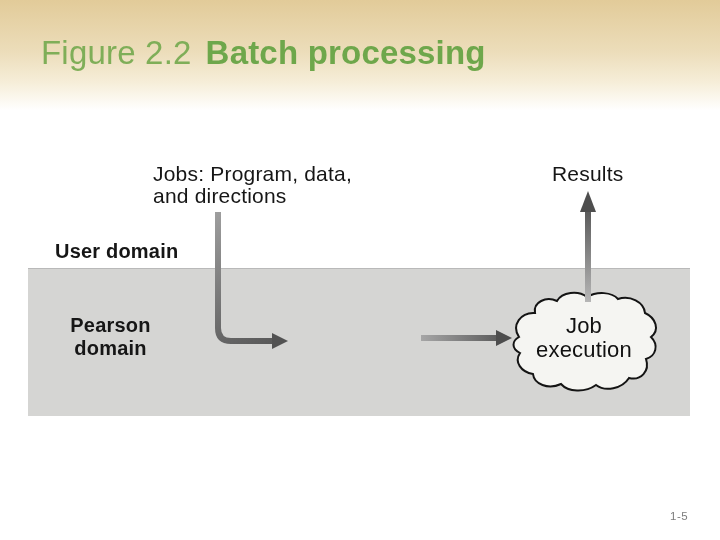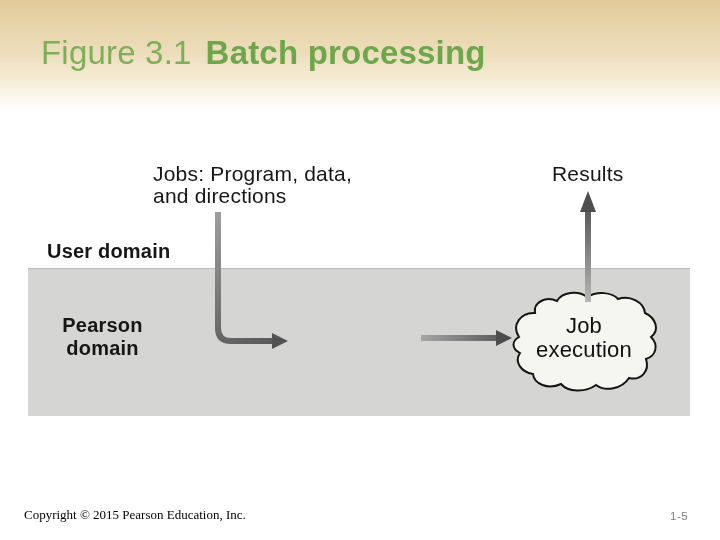--- a/index.html
+++ b/index.html
@@ -20,21 +20,21 @@
   .title .main{font-weight:700;color:#6ea74b;margin-left:14px;}
   .figure{position:absolute;left:0;top:150px;width:720px;height:270px;}
   .domain-band{
     position:absolute;left:28px;top:118px;width:662px;height:147px;
     background:#d5d5d3;border-top:1px solid #b9b9b9;
   }
   .fig-label{
     position:absolute;color:#161616;font-size:21px;line-height:22px;
     letter-spacing:0.2px;white-space:pre-line;
   }
-  .fig-label.bold{font-weight:700;font-size:20px;}
+  .fig-label.bold{font-weight:700;font-size:20px;margin-left:8px;}
   .jobs-label{left:153px;top:13px;}
   .results-label{left:552px;top:13px;}
   .user-domain-label{left:47px;top:90px;}
   .machine-domain-label{left:40px;top:164px;width:125px;text-align:center;line-height:23px;}
   .job-queue-box{
     position:absolute;left:289px;top:167px;width:130px;height:51px;
     background:#f3f3f0;border:2px solid #141414;box-sizing:border-box;
     display:flex;align-items:center;justify-content:center;
     font-size:21px;color:#111;letter-spacing:0.3px;
   }
@@ -53,21 +53,21 @@
   }
 </style>
 </head>
 <body>
 
 <div class="slide">
 
   <div class="header-gradient"></div>
 
   <div class="title">
-    <span class="prefix">Figure 3.1</span><span class="main">Batch processing</span>
+    <span class="prefix">Figure 2.2</span><span class="main">Batch processing</span>
   </div>
 
   <div class="figure">
 
     <div class="domain-band"></div>
 
     <svg class="diagram-svg" viewBox="0 0 720 270" xmlns="http://www.w3.org/2000/svg">
       <defs>
         <linearGradient id="gJ" gradientUnits="userSpaceOnUse" x1="218" y1="62" x2="282" y2="191">
           <stop offset="0" stop-color="#9e9e9e"></stop>
@@ -113,16 +113,15 @@
 and directions</div>
     <div class="fig-label bold user-domain-label">User domain</div>
     <div class="fig-label bold machine-domain-label">Pearson
 domain</div>
 
 
     <div class="fig-label blob-text">Job
 execution</div>
   </div>
 
-  <div class="footer-copyright">Copyright © 2015 Pearson Education, Inc.</div>
   <div class="page-number">1-5</div>
 
 </div>
 
 </body></html>

